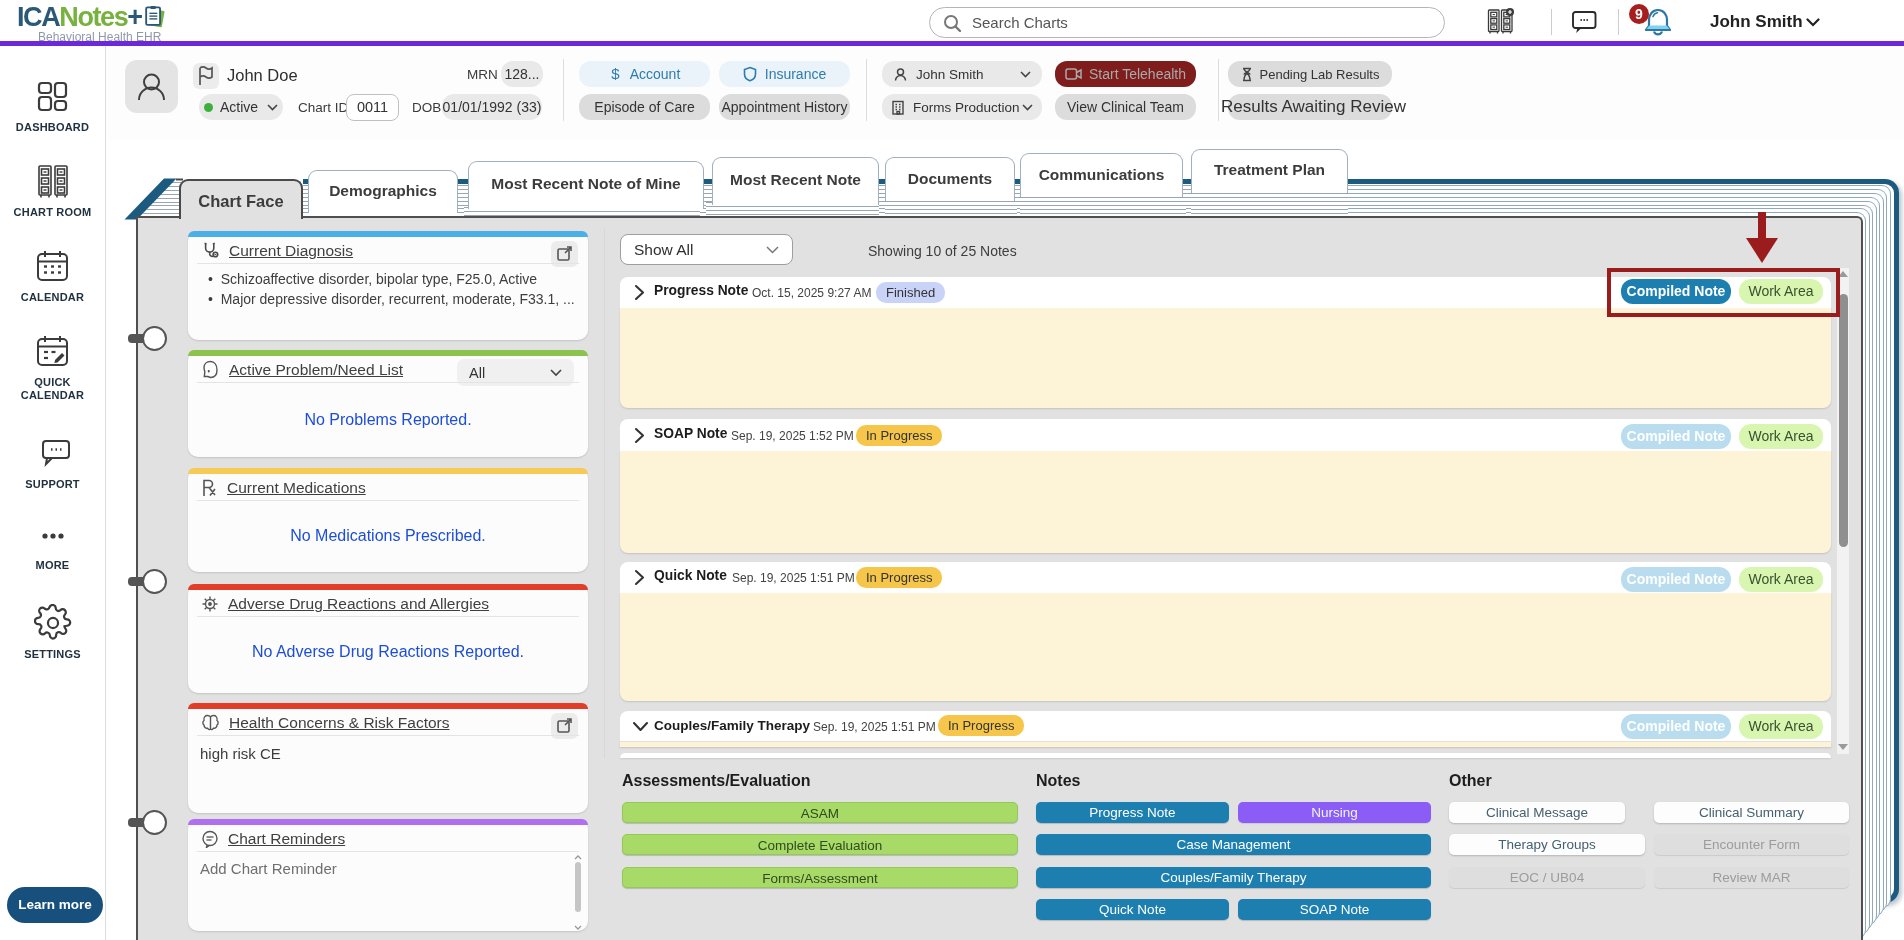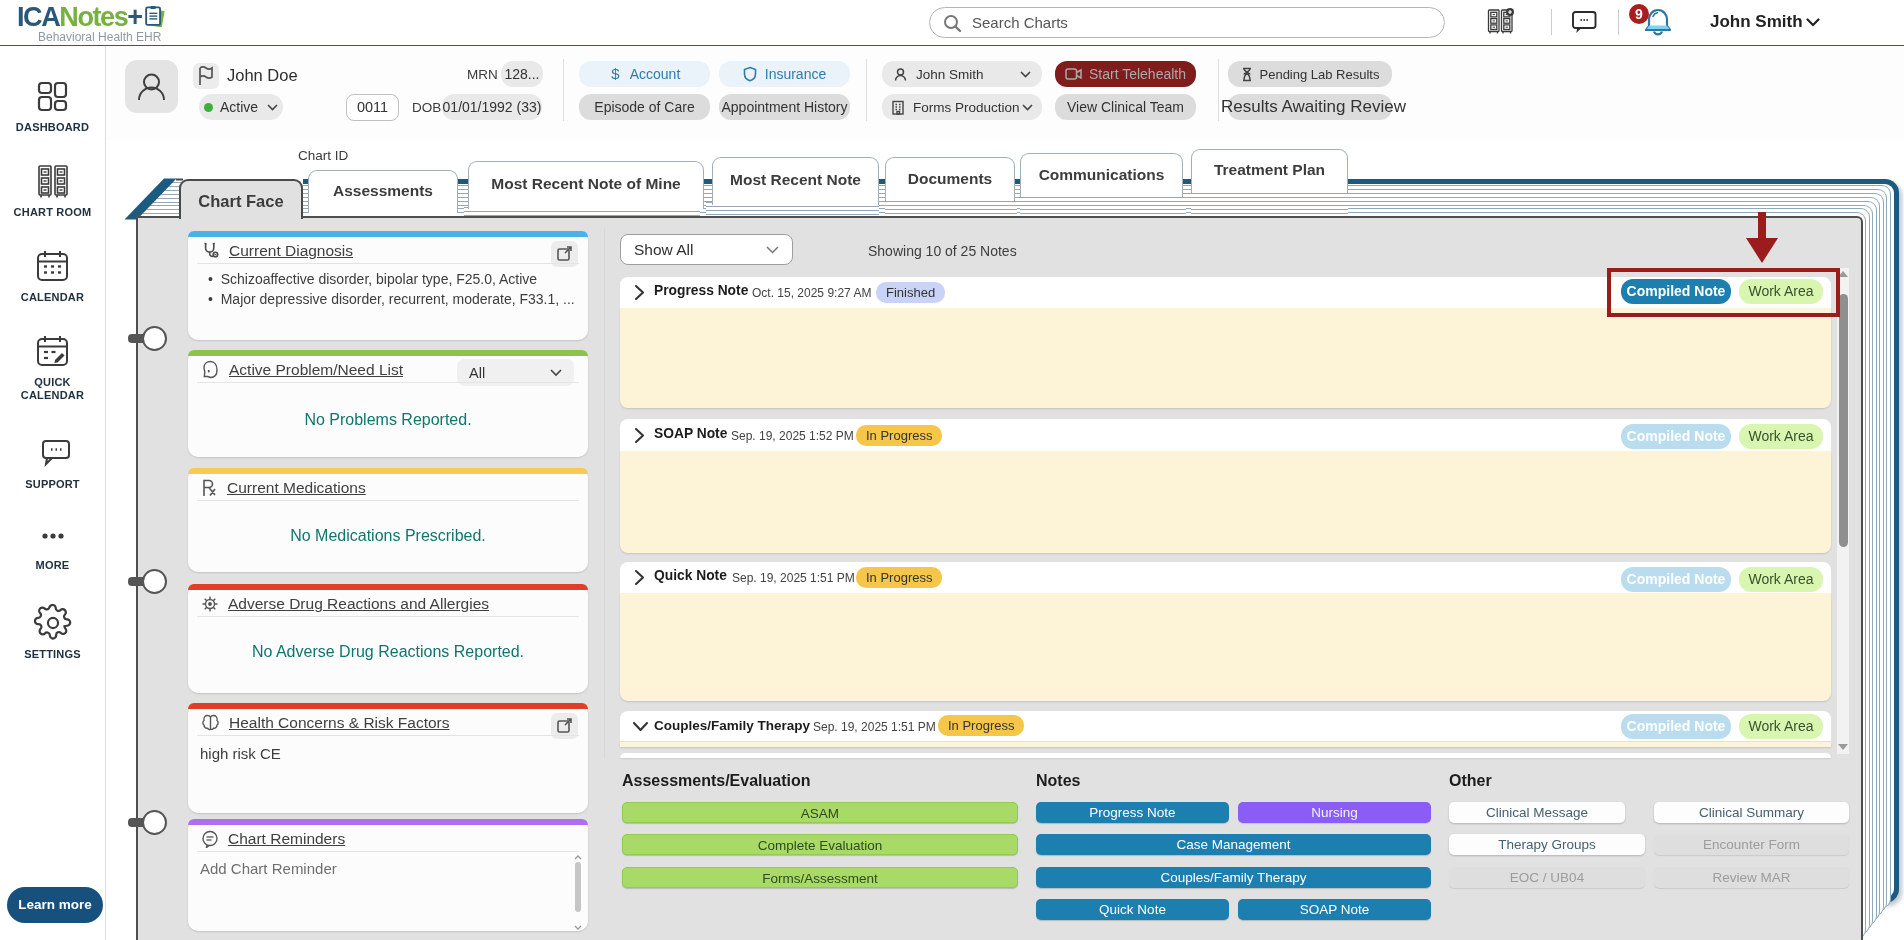--- a/index.html
+++ b/index.html
@@ -1,21 +1,21 @@
 <!DOCTYPE html>
 <html><head>
 <meta charset="utf-8">
 <style>
 * { margin:0; padding:0; box-sizing:border-box; }
 html,body { width:1904px; height:940px; overflow:hidden; background:#fff; }
 body { font-family:"Liberation Sans", sans-serif; position:relative; }
 .abs { position:absolute; }
 
 
-#topbar { position:absolute; left:0; top:0; width:1904px; height:46px; background:#fff; border-bottom:1px solid #6d28d9; z-index:50; }
+#topbar { position:absolute; left:0; top:0; width:1904px; height:46px; background:#fff; border-bottom:5px solid #6d28d9; z-index:50; }
 #logo { position:absolute; left:17px; top:4px; }
 #logo .l1 { font-size:27px; font-weight:bold; letter-spacing:-1.4px; line-height:27px; }
 #logo .l1 .ica { color:#2a5876; }
 #logo .l1 .notes { color:#77b13e; }
 #logo .l1 .plus { color:#2a5876; font-weight:bold; }
 #logo .l2 { font-size:12px; color:#8d9aa5; margin-top:-1px; margin-left:21px; }
 #search { position:absolute; left:929px; top:7px; width:516px; height:31px; border:1.5px solid #b5b5b5; border-radius:17px; background:#fff; }
 #search .sicon { position:absolute; left:13px; top:6px; }
 #search .stext { position:absolute; left:42px; top:6px; font-size:15px; color:#555; }
 .tb-ico { position:absolute; top:8px; }
@@ -52,21 +52,21 @@
 
 .tab { position:absolute; border:1px solid #9fb0bc; border-bottom:none; border-radius:9px 9px 0 0; background:#fff; text-align:center; font-weight:bold; color:#3c3c3c; font-size:15.5px; z-index:7; }
 #tab-active { position:absolute; left:179px; top:179px; width:124px; height:40px; background:#e1e1e1; border:2px solid #4a4a4a; border-bottom:none; border-radius:9px 9px 0 0; z-index:8; text-align:center; font-weight:bold; color:#3c3c3c; font-size:16.5px; line-height:40px; }
 
 
 .card { position:absolute; left:188px; width:400px; background:#fcfcfc; border-radius:10px; box-shadow:0 1px 2px rgba(0,0,0,0.13); z-index:9; }
 .card .topbar2 { height:6px; border-radius:10px 10px 0 0; }
 .card .chead { height:27px; display:flex; align-items:center; padding-left:13px; font-size:15.5px; color:#3f3f3f; position:relative;text-decoration:underline; }
 .card .chead::after { content:""; position:absolute; left:9px; right:9px; bottom:0; height:1px; background:#e4e4e4; }
 .card .chead .ttl { margin-left:9px; }
-.card .empty { text-align:center; color:#0f766e; font-size:16px; }
+.card .empty { text-align:center; color:#1d4ed8; font-size:16px; }
 
 
 .notehead { position:absolute; left:620px; width:1211px; background:#fff; z-index:9; }
 .notebody { position:absolute; left:620px; width:1211px; background:#fdf4d8; z-index:9; box-shadow:0 1px 2px rgba(0,0,0,0.14); }
 .npill { position:absolute; height:21px; border-radius:10px; font-size:13px; color:#333; display:flex; align-items:center; padding:0 10px; }
 .btn-cn { position:absolute; width:110px; height:25px; border-radius:12px; background:#1c7fb0; color:#fff; font-size:14px; font-weight:bold; text-align:center; line-height:25px; z-index:10; }
 .btn-cn.dis { background:#b9ddee; }
 .btn-wa { position:absolute; width:84px; height:25px; border-radius:12px; background:#d9f6b1; color:#39512e; font-size:14px; text-align:center; line-height:25px; z-index:10; }
 
 
@@ -130,21 +130,21 @@
 <svg class="abs" style="z-index:4;left:124px;top:177px" width="62" height="44" viewBox="0 0 62 44">
     <polygon points="40,1.5 52.5,1.5 13,42.5 0.5,42.5" fill="#1d5a80"></polygon>
     <path d="M52 2.5 L59 2.5" stroke="#4a4a4a" stroke-width="2"></path>
   </svg>
 <div class="abs" style="z-index:3;left:140px;top:181.7px;width:41px;height:35.3px;background:repeating-linear-gradient(to bottom,#97a6b2 0 1px,#fff 1px 3.9px);clip-path:polygon(76% 0,100% 0,100% 100%,0 100%);"></div>
 
 <div id="folderface"></div>
 <div class="abs" style="left:182px;top:216px;width:118px;height:4px;background:#e1e1e1;z-index:8;"></div>
 
 <div id="tab-active">Chart Face</div>
-<div class="tab" style="left:308px;top:170px;width:150px;height:43px;line-height:40px;">Assessments</div>
+<div class="tab" style="left:308px;top:170px;width:150px;height:43px;line-height:40px;">Demographics</div>
 <div class="tab" style="left:468px;top:161px;width:236px;height:48px;line-height:44px;">Most Recent Note of Mine</div>
 <div class="tab" style="left:712px;top:157px;width:167px;height:48px;line-height:44px;">Most Recent Note</div>
 <div class="tab" style="left:885px;top:156.5px;width:130px;height:44px;line-height:42px;">Documents</div>
 <div class="tab" style="left:1020px;top:152.5px;width:163px;height:44px;line-height:42px;">Communications</div>
 <div class="tab" style="left:1191px;top:148.5px;width:157px;height:44px;line-height:40px;">Treatment Plan</div>
 
 <div class="ringbar" style="top:334px"></div>
 <div class="ringhole" style="top:326px"></div>
 <div class="ringbar" style="top:577px"></div>
 <div class="ringhole" style="top:569px"></div>
@@ -529,21 +529,21 @@
       </svg>
   </div>
   <div class="abs" style="left:121px;top:20px;font-size:16.5px;color:#2e2e2e;">John Doe</div>
 
   <div class="chip gray" style="left:93px;top:48px;width:84px;border-radius:14px;">
     <span style="width:9px;height:9px;border-radius:50%;background:#3cb03c;margin-right:7px;"></span>Active
     <svg width="11" height="7" viewBox="0 0 11 7" style="margin-left:9px">
         <path d="M1 1 L5.5 5.5 L10 1" fill="none" stroke="#444" stroke-width="1.6"></path>
       </svg>
   </div>
-  <div class="plabel" style="left:192px;top:54px;margin-top:48px;">Chart ID</div>
+  <div class="plabel" style="left:192px;top:54px;">Chart ID</div>
   <div class="abs" style="left:240px;top:48px;width:53px;height:27px;background:#fff;border:1.5px solid #c0c0c0;border-radius:8px;font-size:14.5px;color:#333;text-align:center;line-height:25px;">0011</div>
   <div class="plabel" style="left:306px;top:54px;">DOB</div>
   <div class="chip gray" style="left:336px;top:48px;width:100px;font-size:14px;">01/01/1992 (33)</div>
   <div class="plabel" style="left:361px;top:21px;">MRN</div>
   <div class="chip gray" style="left:395px;top:15px;width:42px;font-size:14px;">128...</div>
 
   <div class="vdiv" style="left:457px"></div>
 
   <div class="chip blue" style="left:473px;top:15px;width:131px;">
     <svg width="13" height="16" viewBox="0 0 13 16" style="margin-right:8px">

